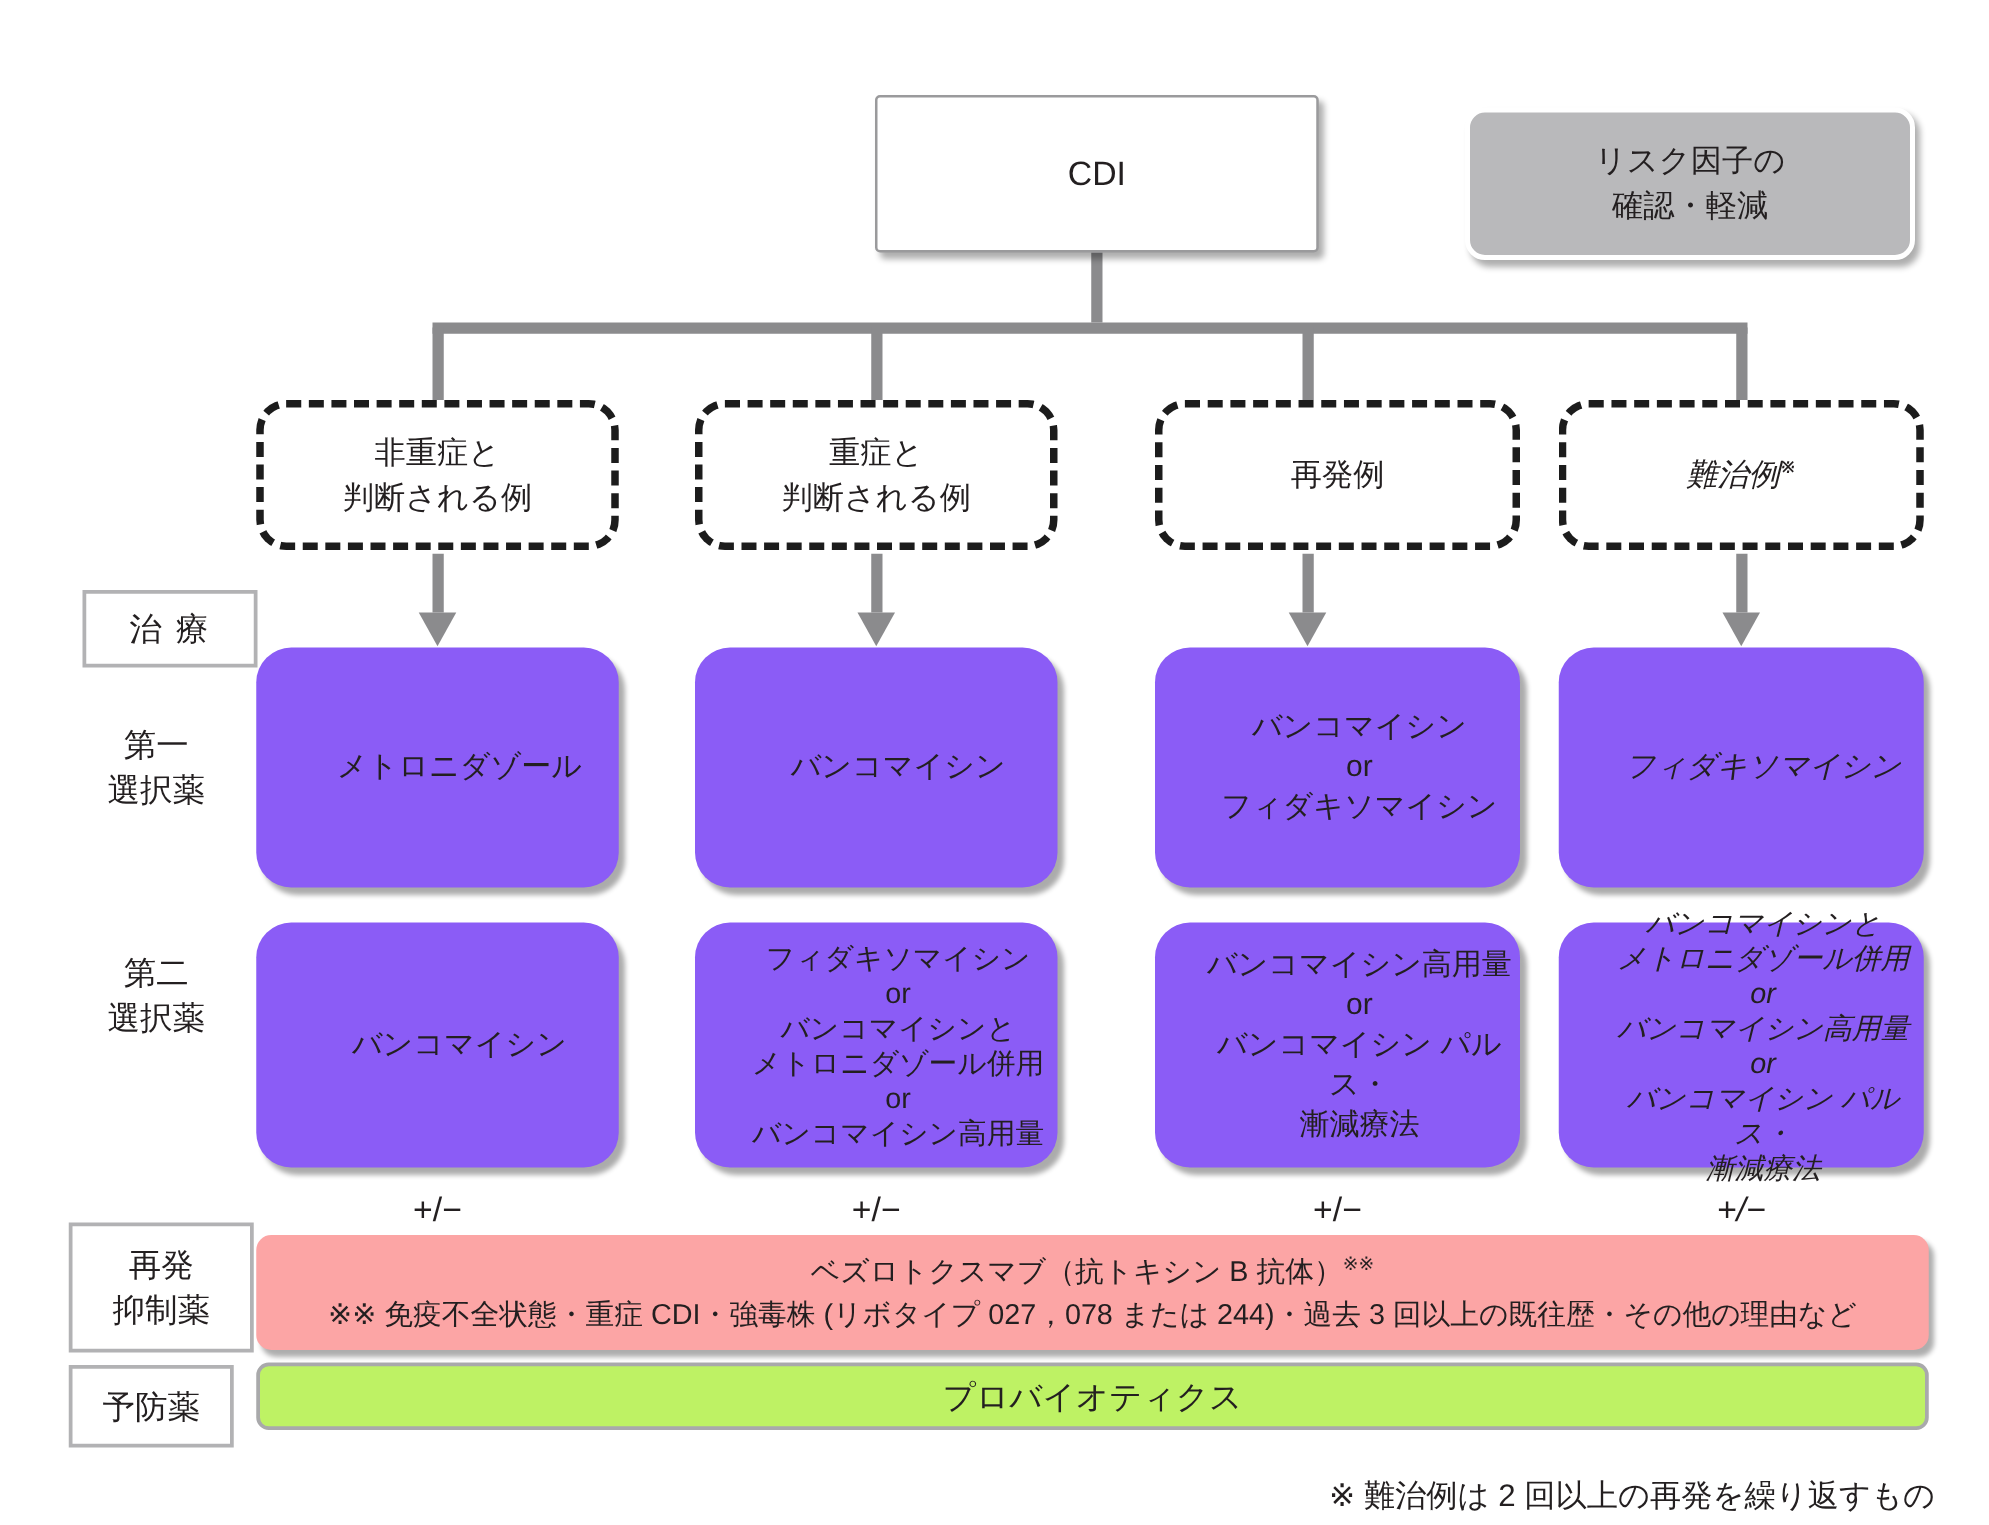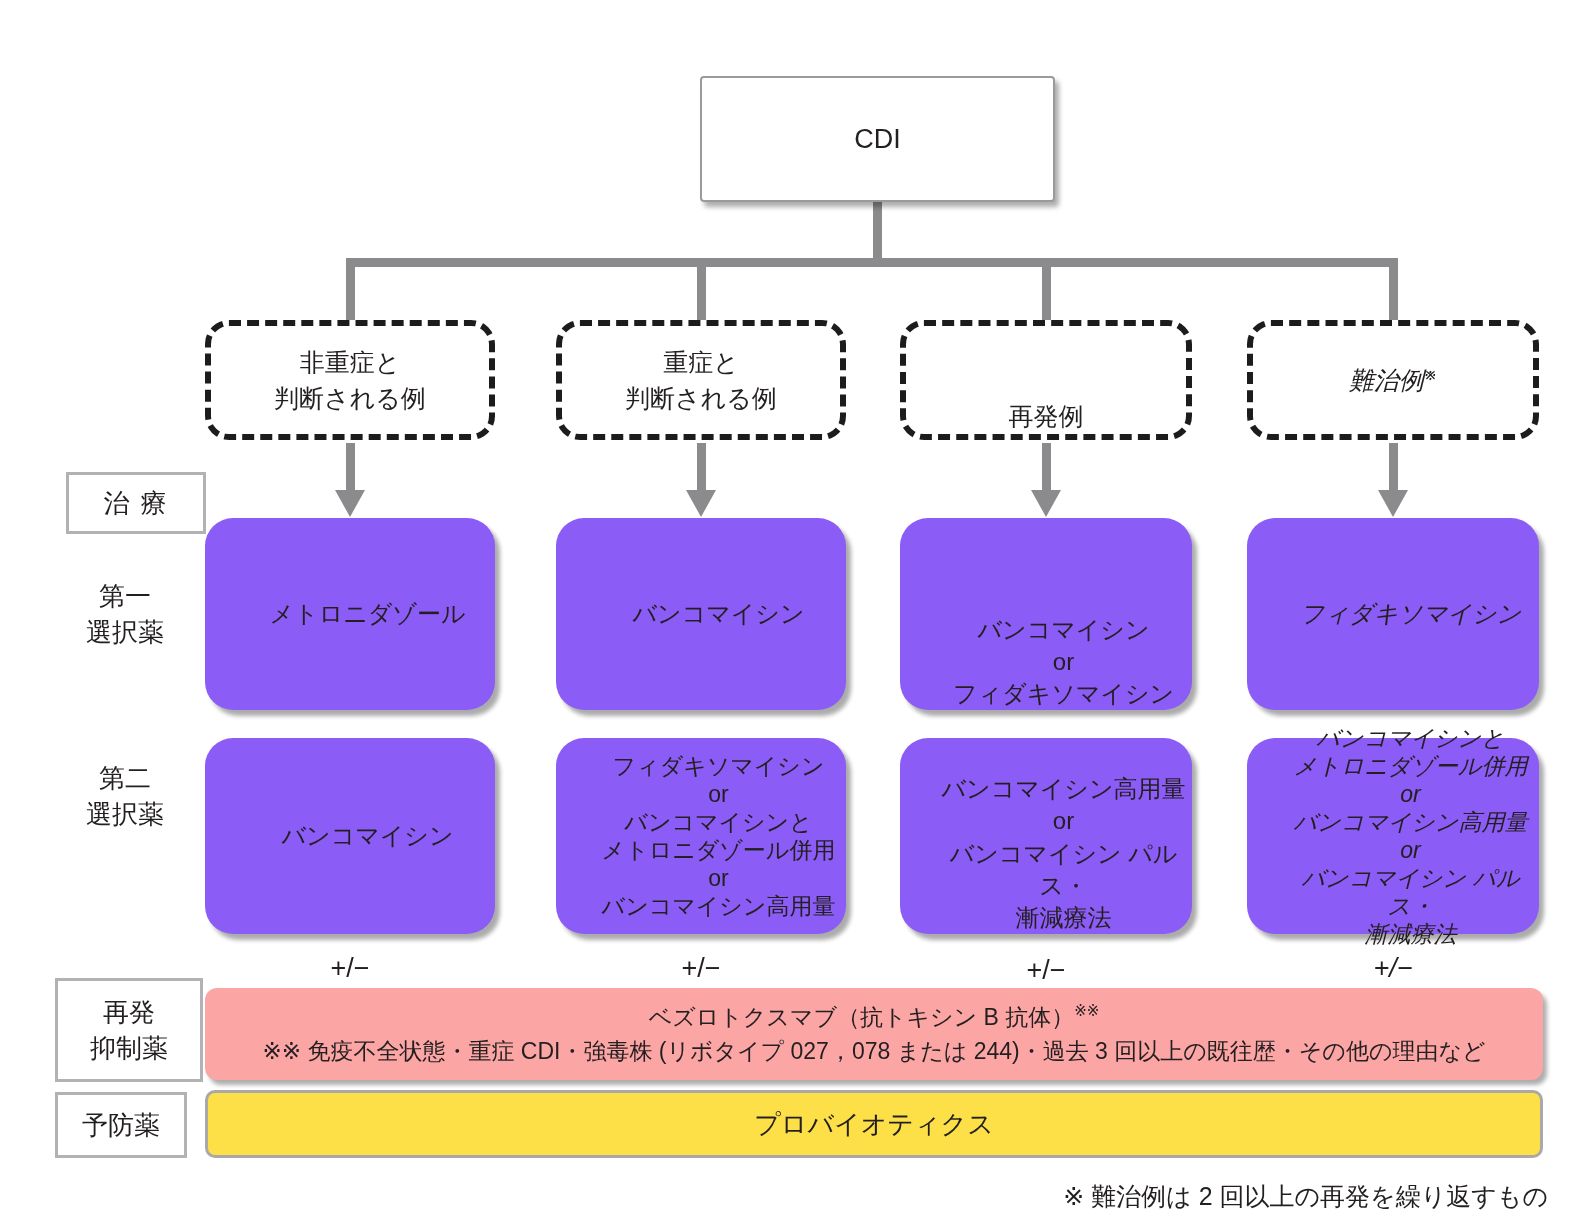--- a/index.html
+++ b/index.html
@@ -36,21 +36,21 @@
   .case-box{
     top:320px;height:120px;
     background:#ffffff;border:6px dashed #1c1c1c;border-radius:24px;
     font-size:25px;line-height:1.45;
   }
   .case-sup{font-size:16px;vertical-align:super;line-height:1;}
 
   
   .c1{left:205px;width:290px;}
   .c2{left:556px;width:290px;}
-  .c3{left:900px;width:292px;align-items:flex-end;}
+  .c3{left:924px;width:292px;}
   .c4{left:1247px;width:292px;font-style:italic;}
 
   
   .arrow{top:443px;width:30px;height:75px;}
   .arrow .shaft{position:absolute;left:10.5px;top:0;width:9px;height:47px;background:#8b8b8d;}
   .arrow .head{position:absolute;left:0;top:47px;width:0;height:0;
     border-left:15px solid transparent;border-right:15px solid transparent;
     border-top:27px solid #8b8b8d;}
   .a1{left:335px;} .a2{left:686px;} .a3{left:1031px;} .a4{left:1378px;}
 
@@ -78,22 +78,22 @@
 
   
   .relapse-wide{
     left:205px;top:988px;width:1338px;height:92px;
     background:#fca5a5;border-radius:12px;
     box-shadow:4px 5px 4px rgba(0,0,0,0.32);
     flex-direction:column;font-size:23px;line-height:1.5;
   }
   .relapse-wide .sup{font-size:15px;vertical-align:super;}
   .proph-wide{
-    left:205px;top:1090px;width:1338px;height:68px;
-    background:#fde047;border:3px solid #a9a9ab;border-radius:10px;
+    left:205px;top:1090px;width:1338px;height:54px;
+    background:#bef264;border:3px solid #a9a9ab;border-radius:10px;
     font-size:26px;
   }
 
   .footnote{
     left:900px;top:1180px;width:648px;
     font-size:25px;text-align:right;
   }
 </style>
 </head>
 <body>
@@ -102,20 +102,24 @@
 
   <div class="abs conn" style="left:873px;top:202px;width:9px;height:56px;"></div>
   <div class="abs conn" style="left:346px;top:258px;width:1052px;height:9px;"></div>
   <div class="abs conn" style="left:346px;top:262px;width:9px;height:58px;"></div>
   <div class="abs conn" style="left:697px;top:262px;width:9px;height:58px;"></div>
   <div class="abs conn" style="left:1042px;top:262px;width:9px;height:58px;"></div>
   <div class="abs conn" style="left:1389px;top:262px;width:9px;height:58px;"></div>
 
   <div class="abs center cdi-box">
     <span>CDI</span>
+  </div>
+  <div class="abs center risk-box pre">
+    <span class="pre">リスク因子の
+確認・軽減</span>
   </div>
 
   <div class="abs center case-box c1">
     <span class="pre">非重症と
 判断される例</span>
   </div>
   <div class="abs center case-box c2">
     <span class="pre">重症と
 判断される例</span>
   </div>

